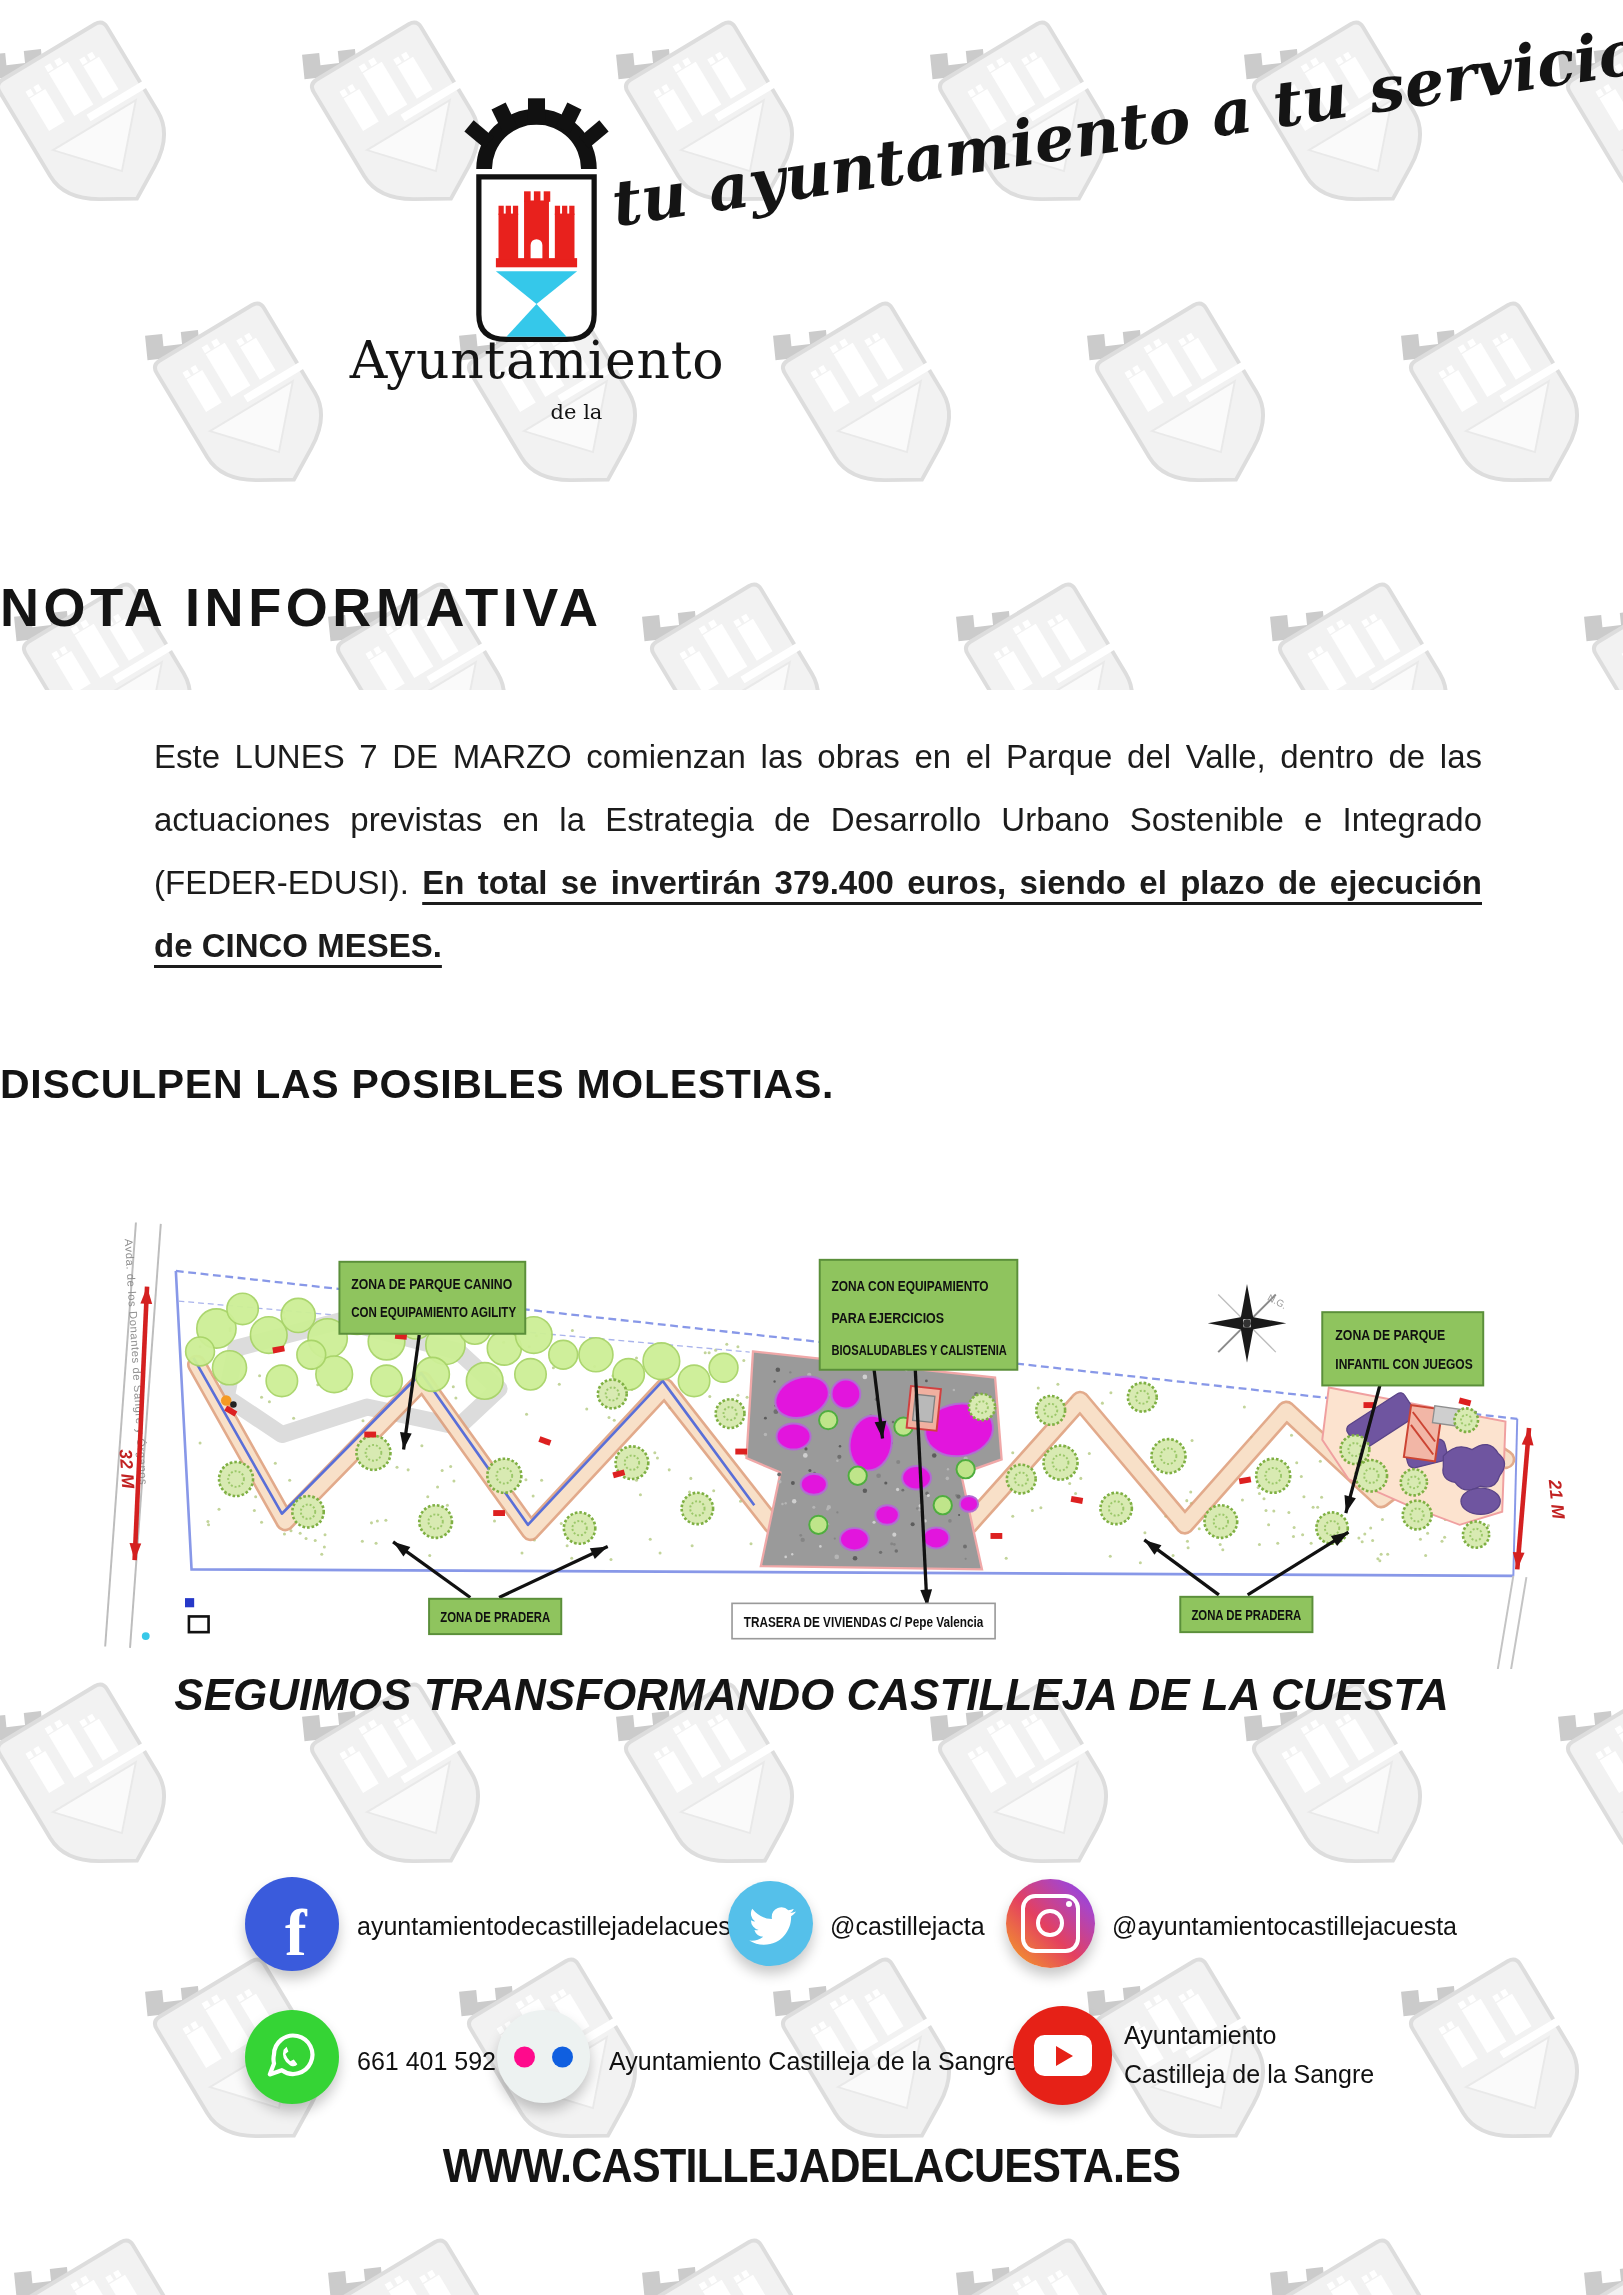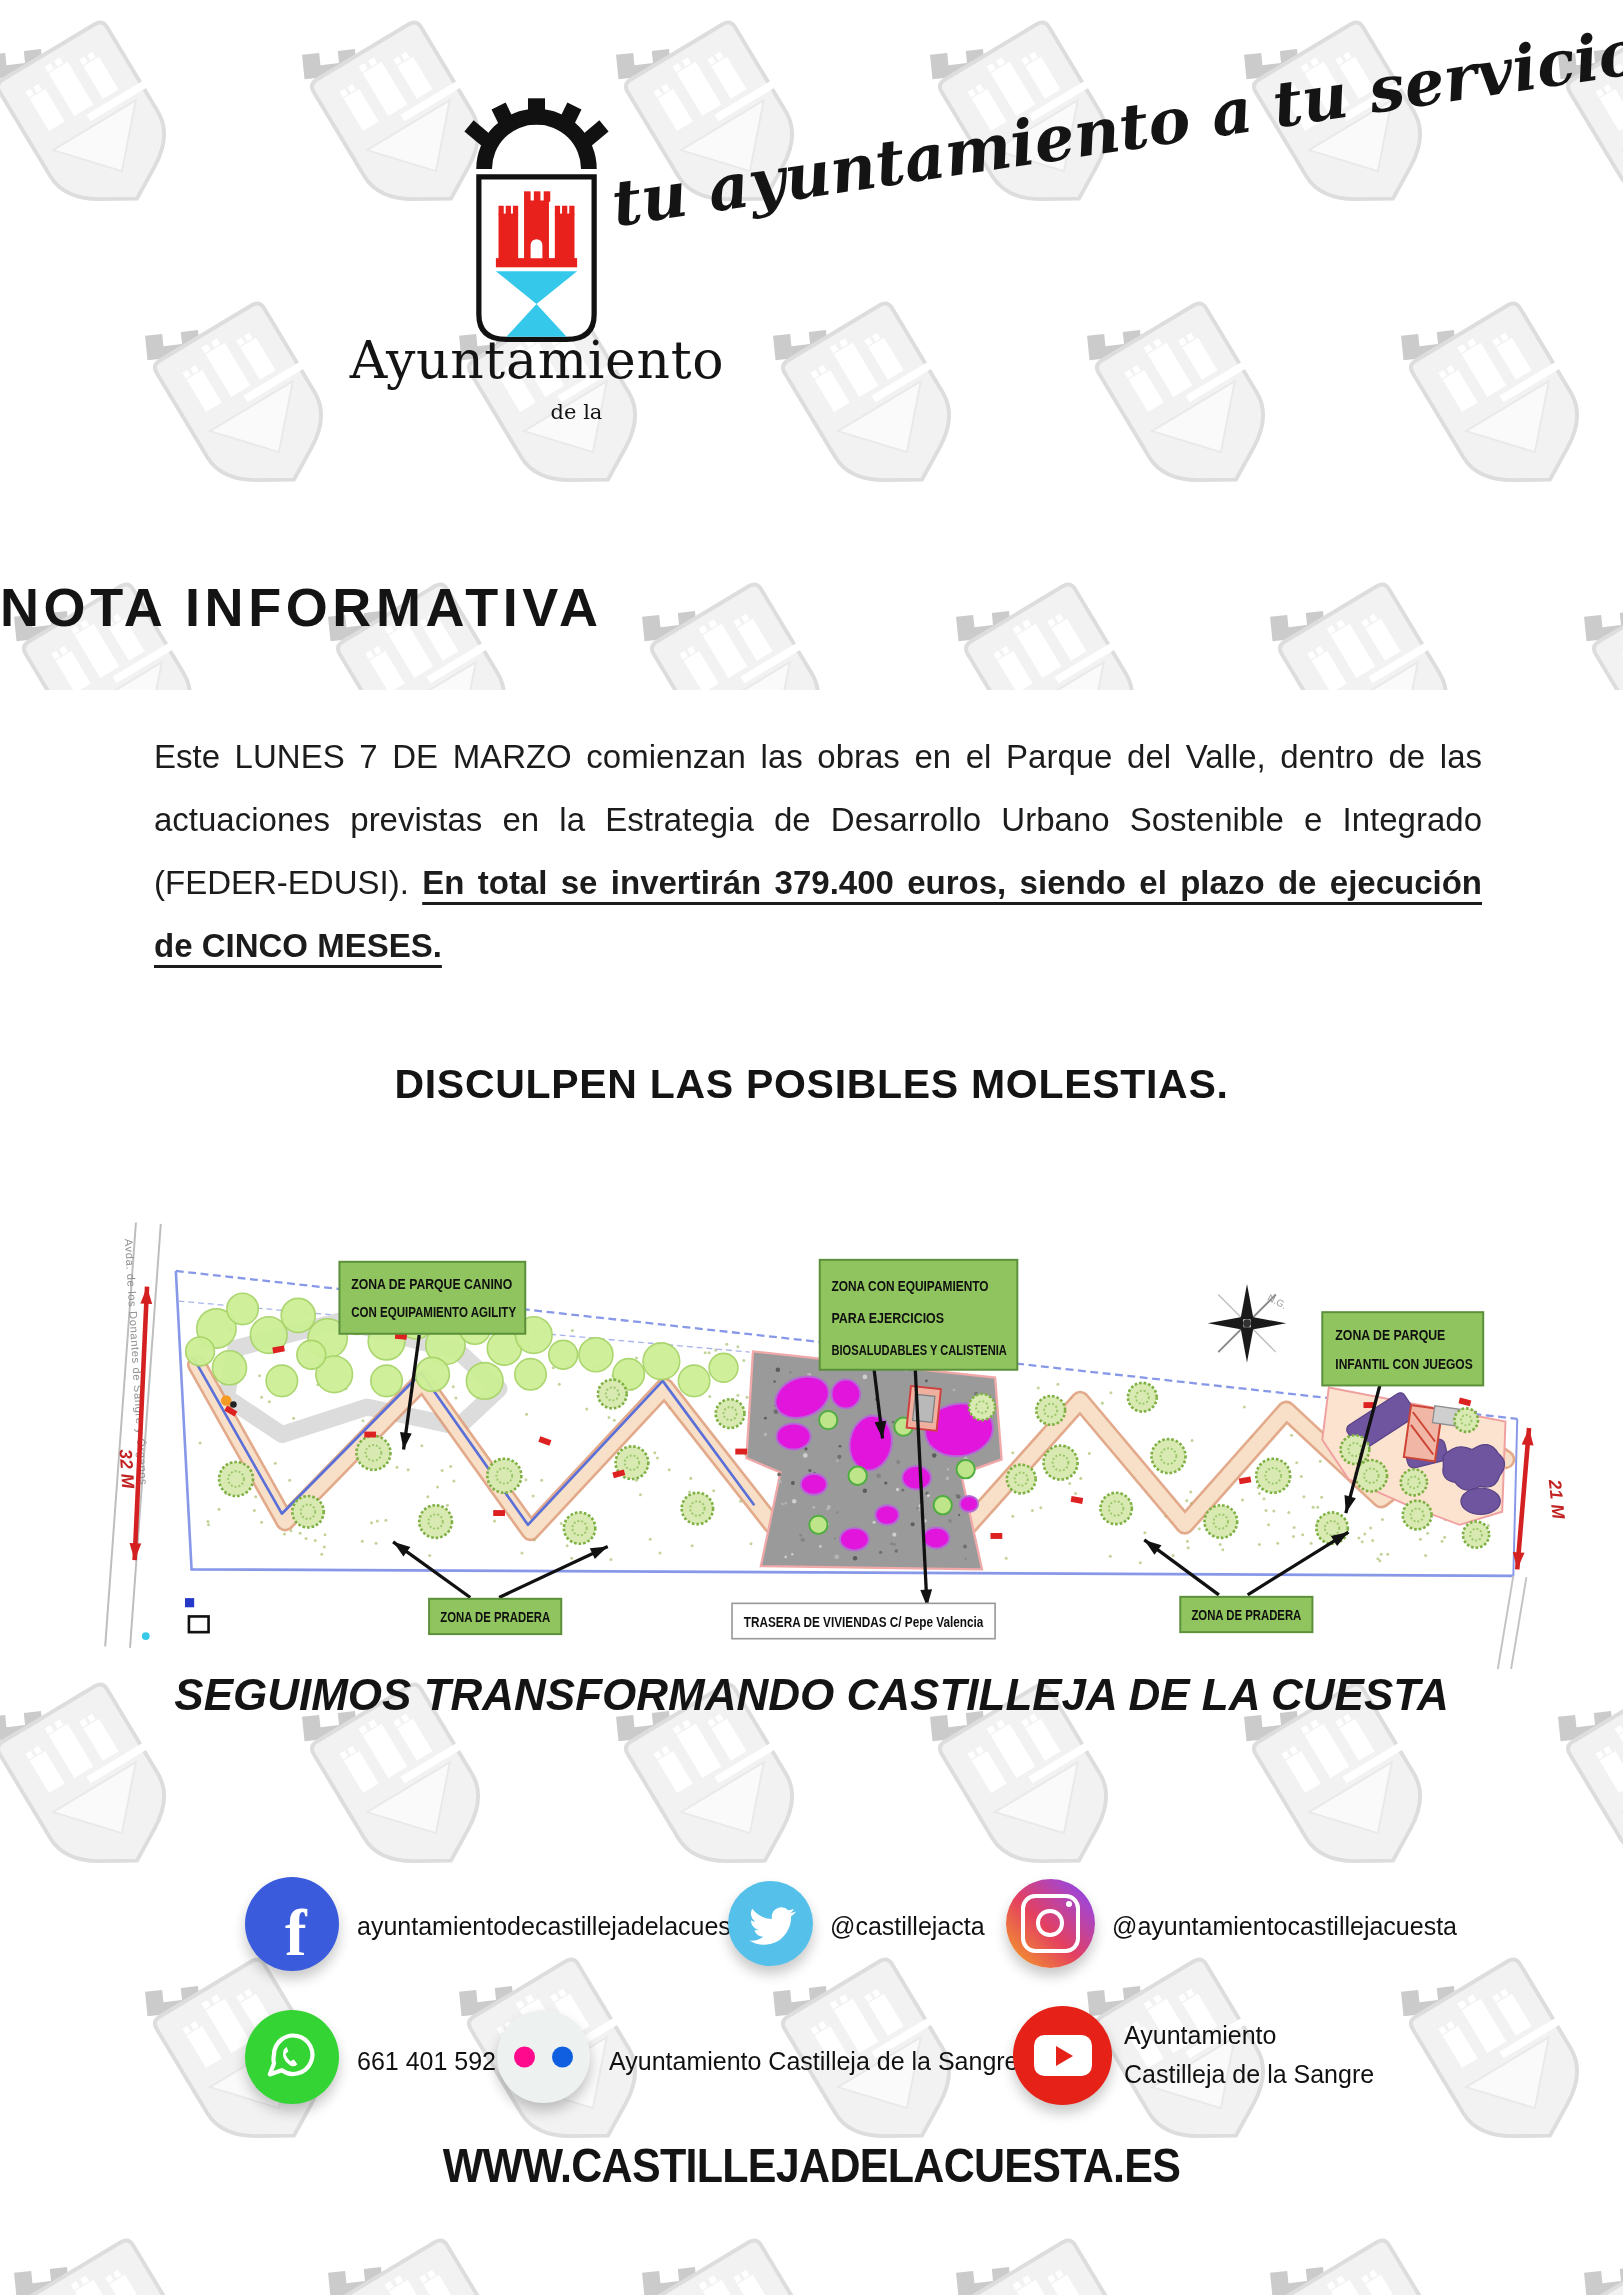--- a/index.html
+++ b/index.html
@@ -19,21 +19,21 @@
              font-family:"DejaVu Serif",serif;font-size:64px;letter-spacing:0px;word-spacing:9.2px;z-index:2;}
   .tagline{left:618px;top:167px;width:687px;font-family:"DejaVu Serif",serif;font-style:italic;
            font-weight:bold;font-size:63px;white-space:nowrap;transform:rotate(-8.5deg);
            transform-origin:left bottom;z-index:2;}
   
   .title{left:0;top:576px;width:1623px;text-align:left;font-weight:bold;font-size:54px;
          letter-spacing:4.6px;z-index:2;}
   .para{left:154px;top:692px;width:1328px;font-size:33px;line-height:63px;text-align:justify;
         color:#1c1c1c;z-index:2;}
   .hl{font-weight:bold;text-decoration:underline;text-decoration-thickness:3.3px;text-underline-offset:7.9px;}
-  .apology{left:0;top:1061px;width:1623px;text-align:center;font-weight:bold;font-size:41px;
+  .apology{left:0;top:1061px;width:1623px;font-weight:bold;font-size:41px;
            letter-spacing:0.7px;z-index:2;}
   .slogan{left:0;top:1670px;width:1623px;text-align:center;font-weight:bold;font-style:italic;
           font-size:44px;z-index:2;white-space:nowrap;}
   
   #map-svg{position:absolute;left:79px;top:1204px;width:1505px;height:465px;z-index:1;}
   .lbl{fill:#8fc45e;stroke:#5b8f3a;stroke-width:3;}
   .lbltxt{font-family:"Liberation Sans",sans-serif;font-weight:bold;font-size:23px;fill:#101010;}
   .wlbl{fill:#ffffff;stroke:#9a9a9a;stroke-width:2.5;}
   .street-txt{font-family:"Liberation Sans",sans-serif;font-size:17px;fill:#8f8f8f;letter-spacing:1px;}
   .dimtxt{font-family:"Liberation Sans",sans-serif;font-style:italic;font-weight:bold;font-size:27px;fill:#c22222;}

